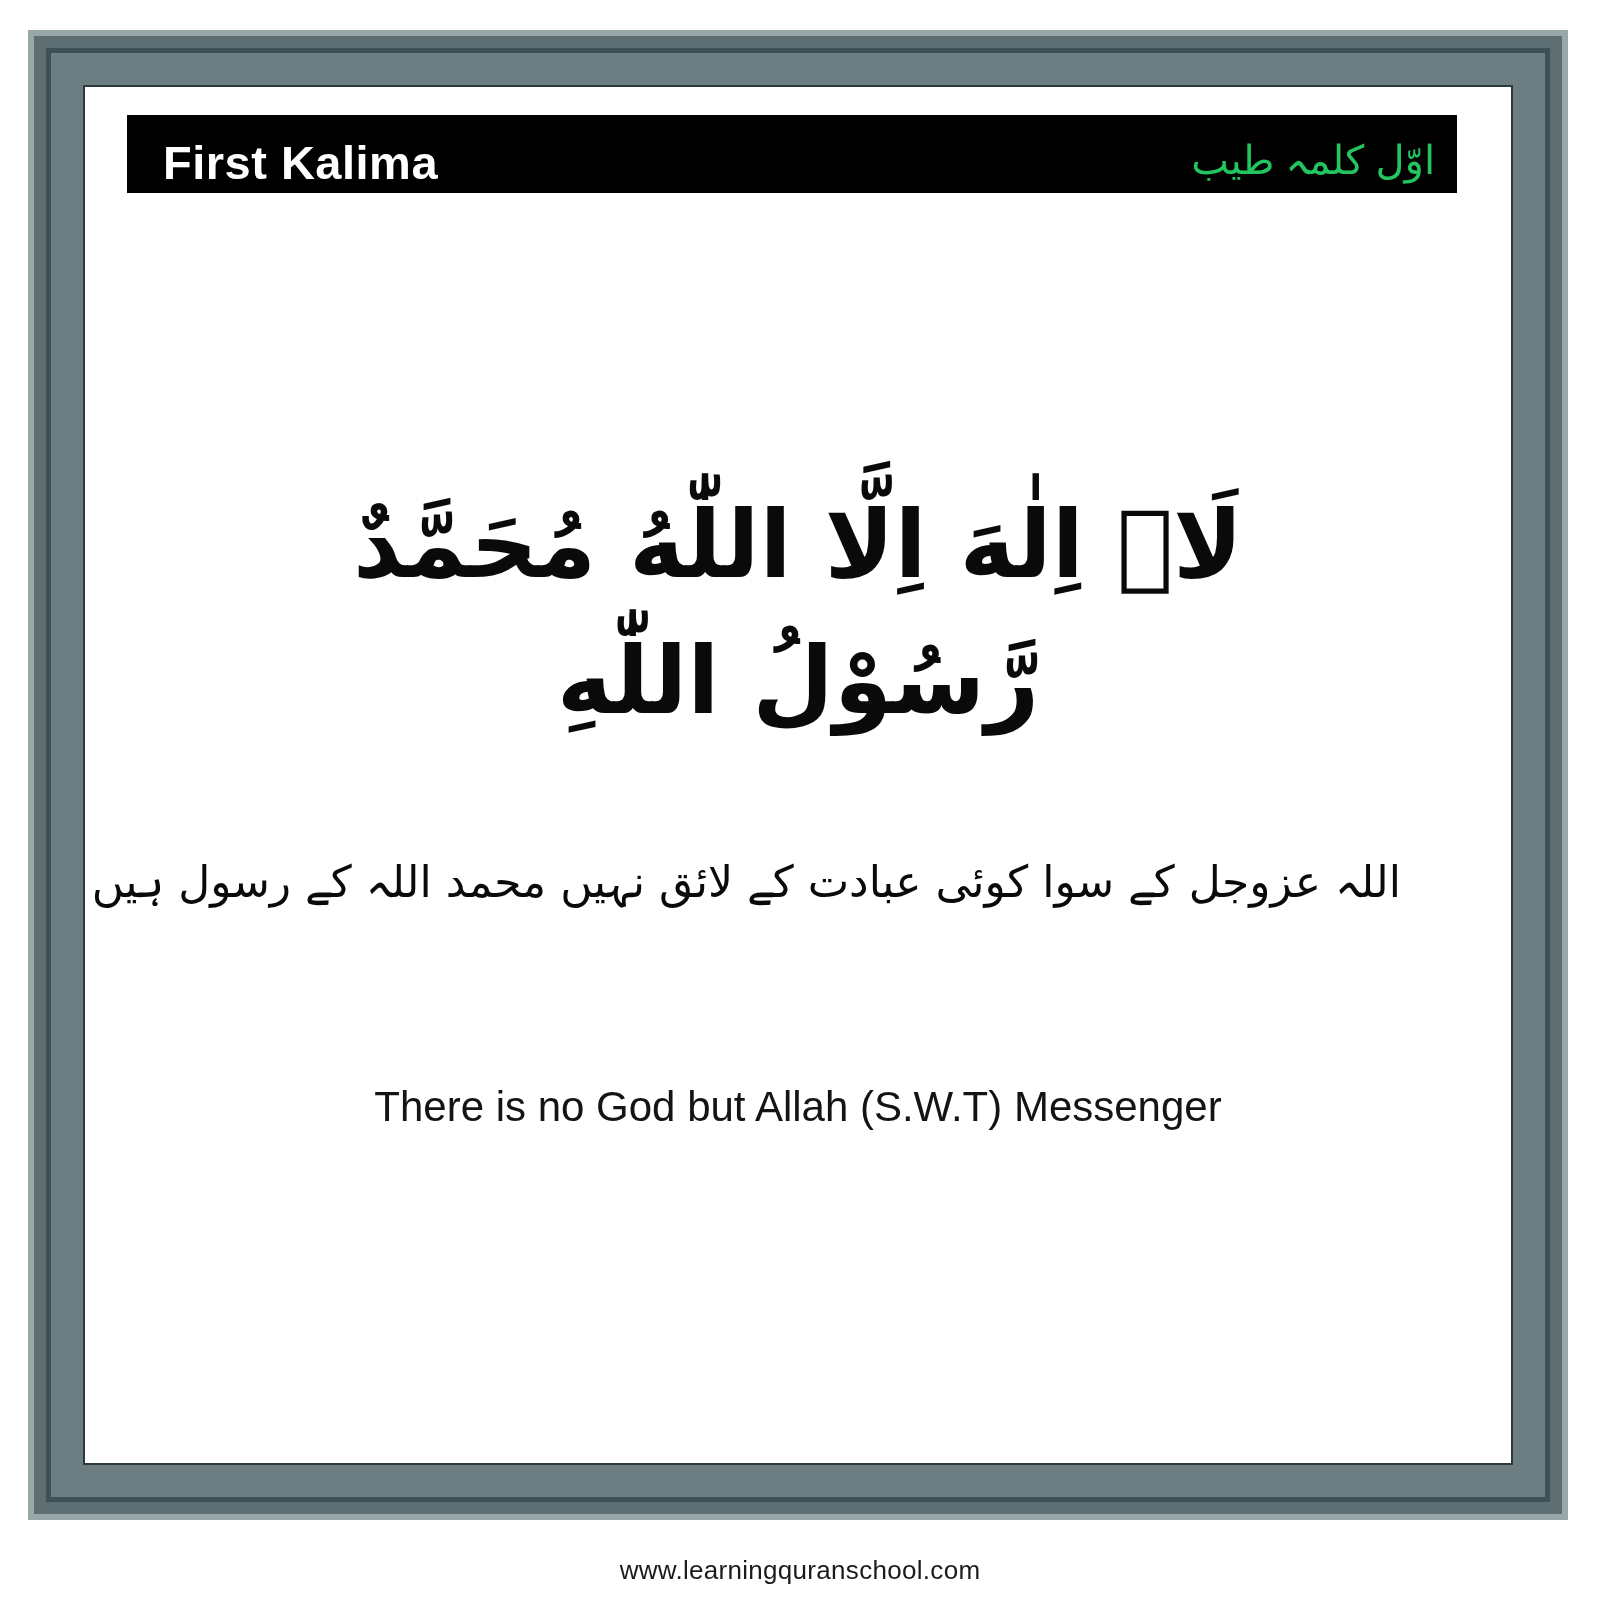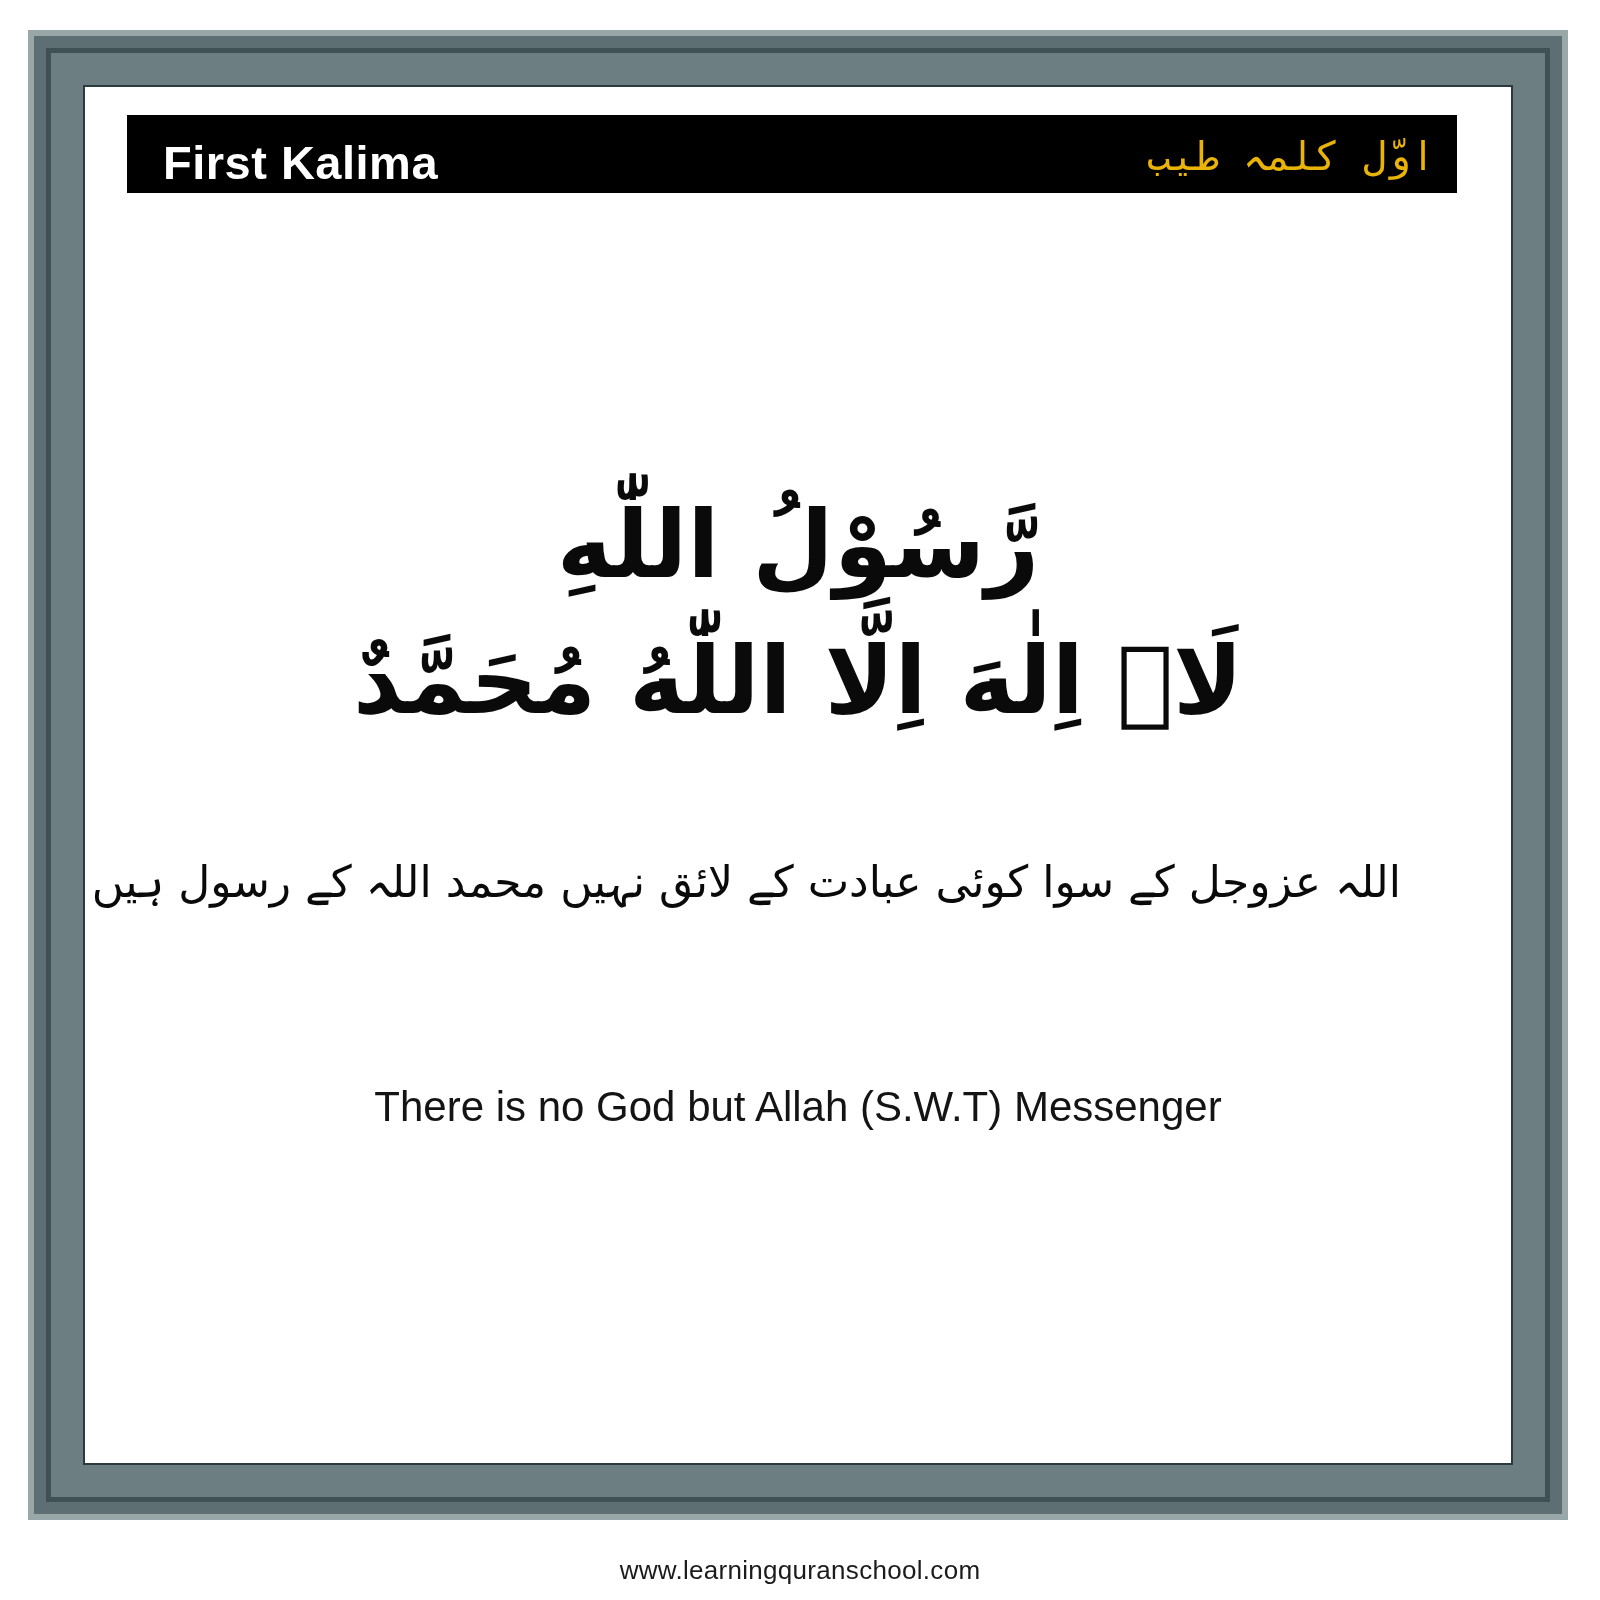--- a/index.html
+++ b/index.html
@@ -71,24 +71,24 @@
     padding: 16px 22px 0 36px;
   }
   .title-en {
     color: #ffffff;
     font-size: 47px;
     font-weight: bold;
     letter-spacing: 0.5px;
     line-height: 1;
   }
   .title-ur {
-    color: #eab308;
+    color: #22c55e;
     font-size: 40px;
     direction: rtl;
-    font-family: Liberation Mono, monospace;
+    font-family: Liberation Sans, sans-serif;
     line-height: 1.1;
     padding-bottom: 4px;
   }
 
   
   .arabic-block {
     position: absolute;
     left: 60px;
     right: 60px;
     top: 390px;
@@ -158,22 +158,22 @@
   <div class="frame-outer">
     <div class="frame-mid">
       <div class="frame-inner">
 
         <div class="title-bar">
           <div class="title-en">First Kalima</div>
           <div class="title-ur">اوّل کلمہ طیب</div>
         </div>
 
         <div class="arabic-block">
+          <div class="arabic-line">لَاۤ اِلٰهَ اِلَّا اللّٰهُ مُحَمَّدٌ</div>
           <div class="arabic-line">رَّسُوْلُ اللّٰهِ</div>
-          <div class="arabic-line">لَاۤ اِلٰهَ اِلَّا اللّٰهُ مُحَمَّدٌ</div>
         </div>
 
         <div class="urdu-block">
           <div class="urdu-line">اللہ عزوجل کے سوا کوئی عبادت کے لائق نہیں محمد اللہ کے رسول ہیں ۔</div>
         </div>
 
         <div class="english-block">
           <div class="english-line">There is no God but Allah (S.W.T) Messenger</div>
         </div>
 

